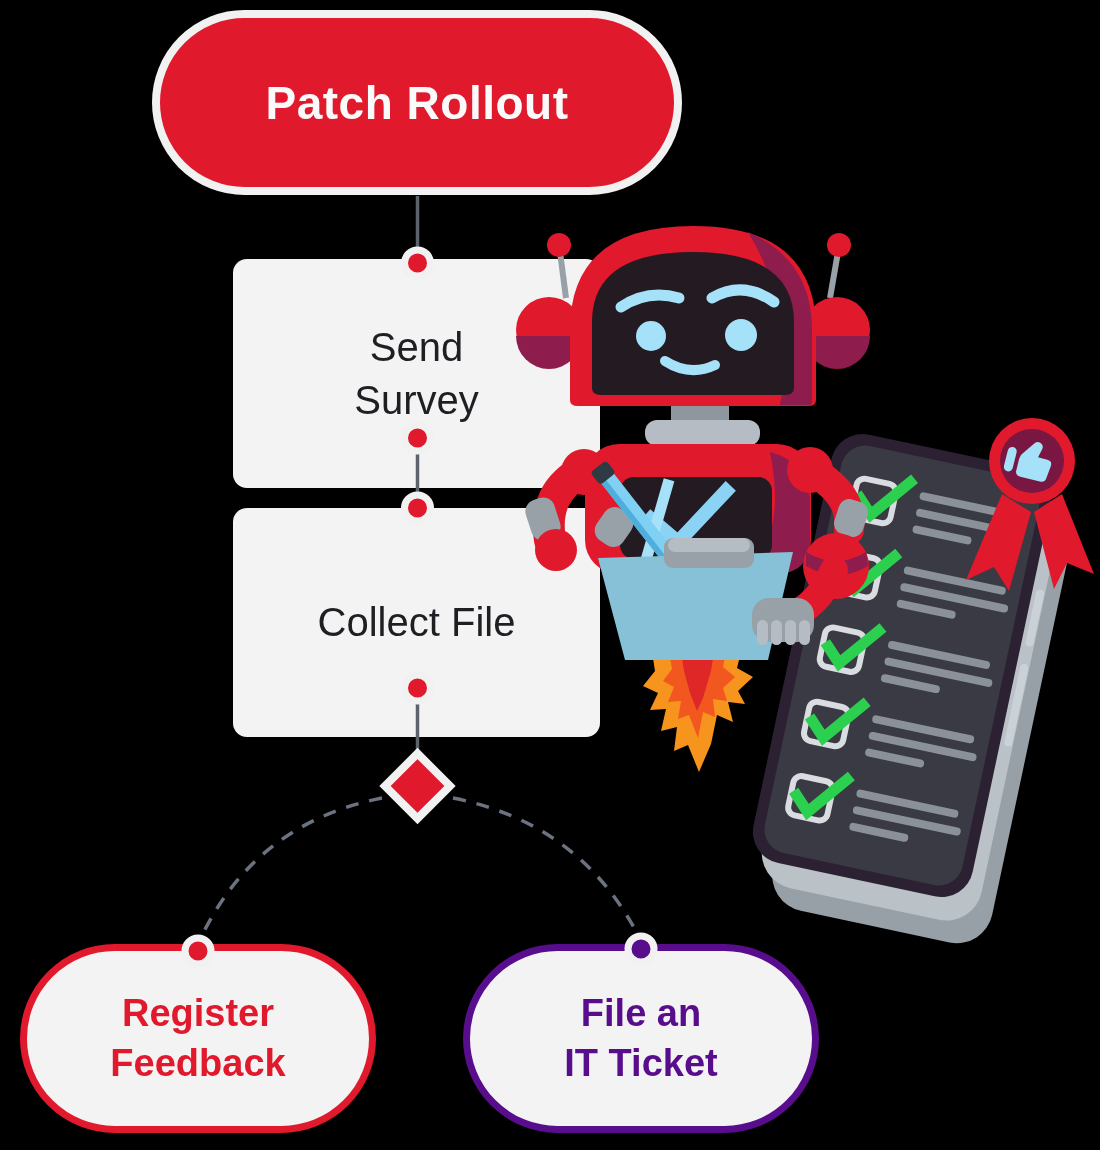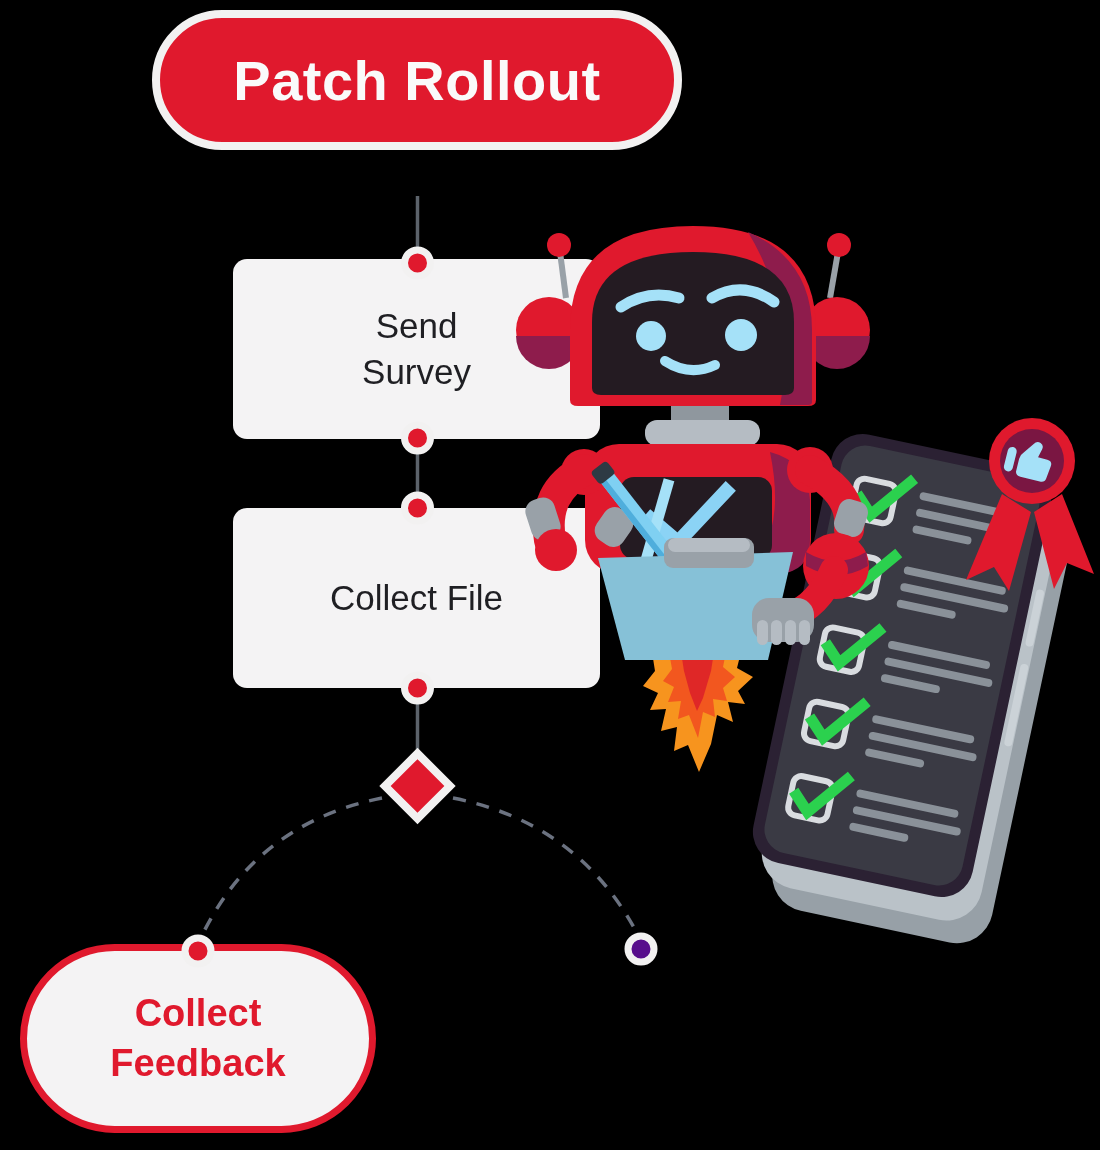--- a/index.html
+++ b/index.html
@@ -17,25 +17,25 @@
     font-family:"Liberation Sans", sans-serif;position:relative;
   }
   .stage{position:absolute;inset:0;width:1100px;height:1150px;}
   .layer{position:absolute;left:0;top:0;width:1100px;height:1150px;}
   .z1{z-index:1}.z2{z-index:2}.z3{z-index:3}
 
   .node{position:absolute;display:flex;align-items:center;justify-content:center;
         text-align:center;box-sizing:border-box;}
   .multiline{white-space:pre-line;}
 
-  .start-pill{left:152px;top:10px;width:530px;height:140px;background:var(--red);
+  .start-pill{left:152px;top:10px;width:530px;height:185px;background:var(--red);
     border:8px solid var(--white-border);border-radius:98px;color:#FAFAFA;
-    font-size:56px;font-weight:bold;letter-spacing:.5px;justify-content:center;}
-  .step-box{left:233px;width:367px;height:180px;background:var(--box-bg);
-    border-radius:14px;color:var(--text-dark);font-size:35px;line-height:1.32;}
+    font-size:46px;font-weight:bold;letter-spacing:.5px;justify-content:center;}
+  .step-box{left:233px;width:367px;height:229px;background:var(--box-bg);
+    border-radius:14px;color:var(--text-dark);font-size:40px;line-height:1.32;}
   .step-1{top:259px;}
   .step-2{top:508px;}
   .outcome{width:356px;height:189px;background:var(--box-bg);border-radius:98px;
     font-size:38px;font-weight:bold;line-height:1.3;}
   .outcome-feedback{left:20px;top:944px;border:7px solid var(--red);color:var(--red);}
   .outcome-ticket{left:463px;top:944px;border:7px solid var(--purple);color:var(--purple);}
 
   
   .conn{stroke:var(--conn-gray);stroke-width:3.5px;}
   .dash{stroke:var(--dash-gray);stroke-width:3.5px;fill:none;stroke-dasharray:13 11;}
@@ -61,22 +61,26 @@
       <span>Patch Rollout</span>
     </div>
     <div class="node step-box step-1">
       <span class="multiline">Send
 Survey</span>
     </div>
     <div class="node step-box step-2">
       <span>Collect File</span>
     </div>
     <div class="node outcome outcome-feedback">
-      <span class="multiline">Collect
+      <span class="multiline">Register
 Feedback</span>
+    </div>
+    <div class="node outcome outcome-ticket">
+      <span class="multiline">File an
+IT Ticket</span>
     </div>
   </div>
 
   <svg class="layer z2" viewBox="0 0 1100 1150">
     <line class="conn" x1="417.5" y1="196" x2="417.5" y2="252"></line>
     <line class="conn" x1="417.5" y1="448" x2="417.5" y2="498"></line>
     <line class="conn" x1="417.5" y1="698" x2="417.5" y2="754"></line>
     <path class="dash" d="M 382 798 Q 252 824 198 944"></path>
     <path class="dash" d="M 453 798 Q 583 824 641 941"></path>
     <rect class="diamond" x="394.5" y="763" width="46" height="46" transform="rotate(45 417.5 786)"></rect>

